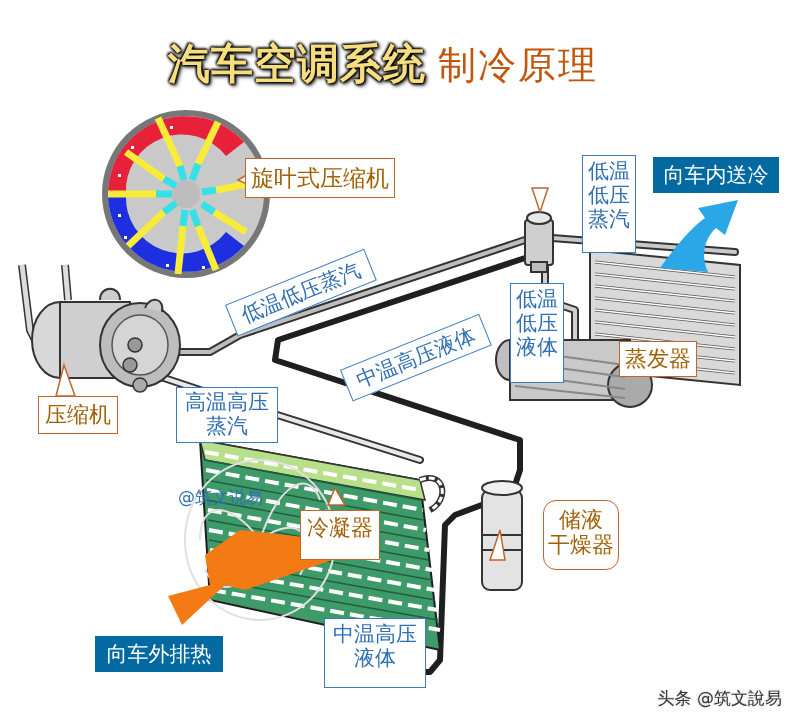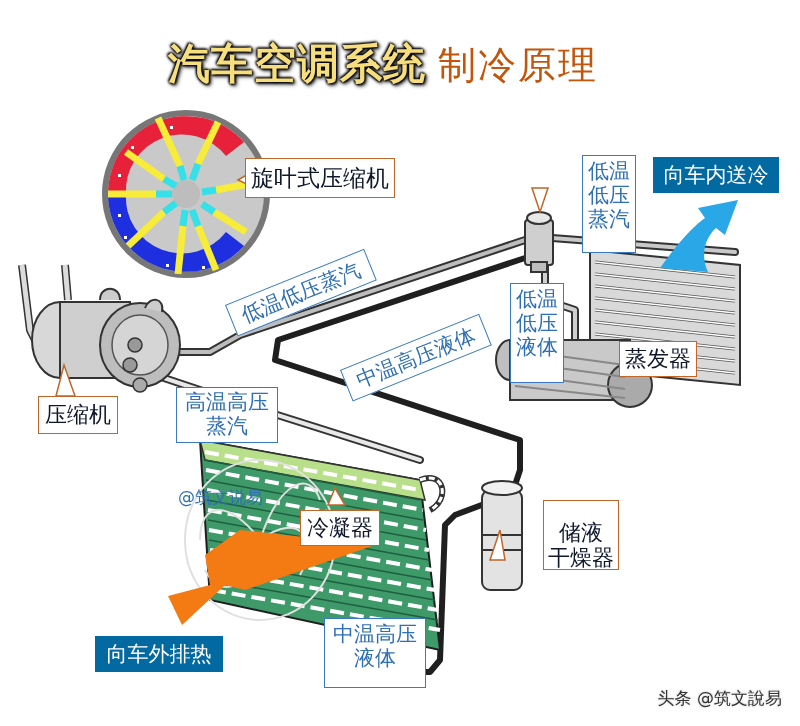--- a/index.html
+++ b/index.html
@@ -10,21 +10,21 @@
 
     .title { position: absolute; left: 168px; top: 36px; white-space: nowrap; }
     .title-main { font-size: 42px; font-weight: bold; color: #f6dd7e;
       text-shadow: 0 0 2px #000, 0 0 3px #000, 1px 1px 3px #000, -1px -1px 3px #000, 2px 2px 4px #222;
       letter-spacing: 1px; }
     .title-sub { font-size: 38px; color: #c2560c; margin-left: 12px; letter-spacing: 2px; }
 
     .lbl { position: absolute; background: #ffffff; box-sizing: border-box;
            line-height: 1.15; text-align: center; white-space: nowrap; }
     .lbl.blue { border: 1.5px solid #3a7bbf; color: #2f6fb3; }
-    .lbl.orange { border: 1.5px solid #c0662a; color: #0f172a; }
+    .lbl.orange { border: 1.5px solid #c0662a; color: #a16207; }
     .lbl.fill { background: #0369a1; color: #ffffff; border: none; }
 
     .watermark { position: absolute; color: #2f6fb3; font-size: 17px; }
     .footer { position: absolute; right: 18px; top: 687px; font-size: 17px; color: #333;
       text-shadow: 1px 1px 0 #fff, 0 0 2px #999; }
   </style>
 </head>
 <body>
 
 <div class="canvas">
@@ -231,23 +231,23 @@
 
   <div class="lbl orange" style="left:38px;top:396px;width:80px;height:38px;font-size:22px;line-height:36px;">压缩机</div>
 
   <div class="lbl blue" style="left:176px;top:387px;width:102px;height:56px;font-size:21px;padding-top:2px;">
     <div>高温高压</div>
     <div>蒸汽</div>
   </div>
 
   <div class="watermark" style="left:178px;top:486px;">@筑文说易</div>
 
-  <div class="lbl orange" style="left:300px;top:510px;width:80px;height:36px;font-size:22px;line-height:34px;">冷凝器</div>
-
-  <div class="lbl orange" style="left:543px;top:500px;width:76px;height:70px;font-size:22px;padding-top:19px;">
+  <div class="lbl orange" style="left:300px;top:510px;width:80px;height:50px;font-size:22px;line-height:34px;">冷凝器</div>
+
+  <div class="lbl orange" style="left:543px;top:500px;width:76px;height:70px;font-size:22px;padding-top:6px;border-radius:13px;">
     <div>储液</div>
     <div>干燥器</div>
   </div>
 
   <div class="lbl blue" style="left:324px;top:618px;width:102px;height:70px;font-size:21px;padding-top:3px;text-align:center;">
     <div>中温高压</div>
     <div>液体</div>
   </div>
 
   <div class="lbl fill" style="left:95px;top:636px;width:128px;height:36px;font-size:21px;line-height:36px;">向车外排热</div>

